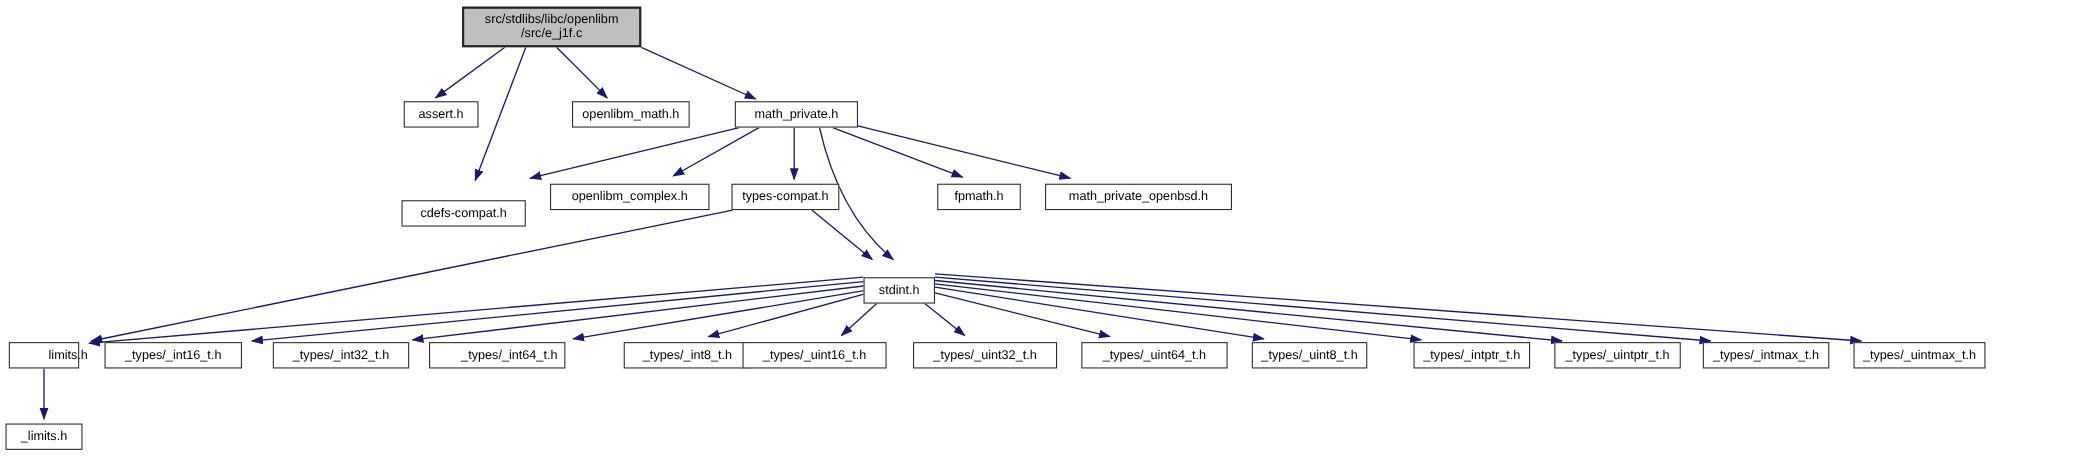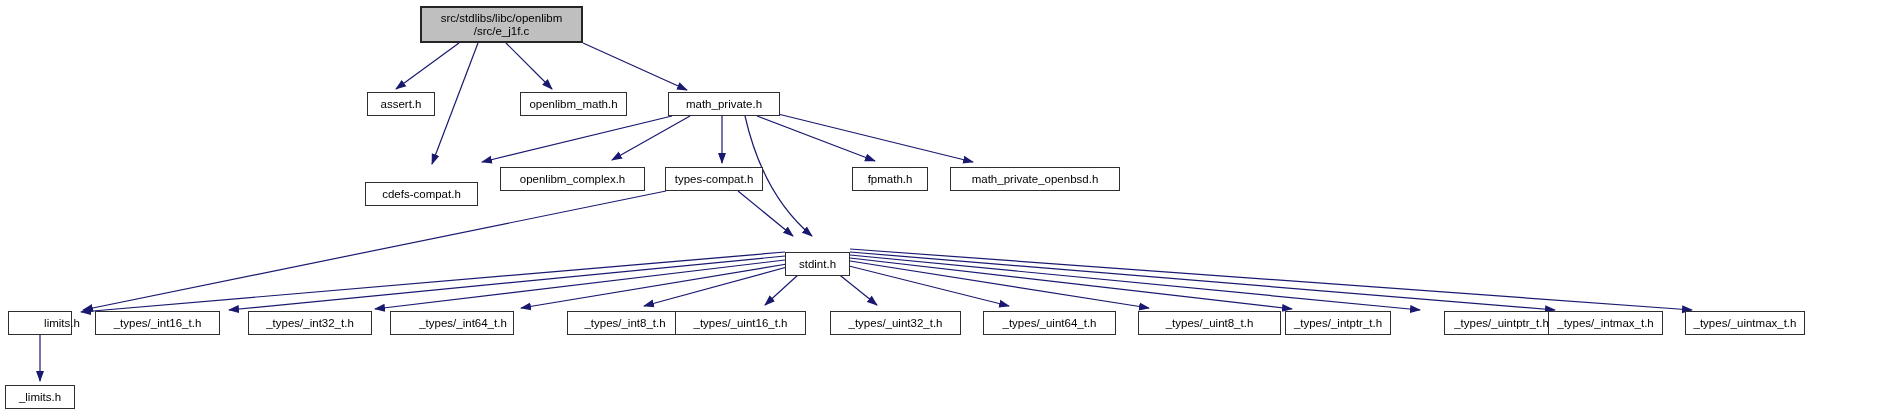--- a/index.html
+++ b/index.html
@@ -73,20 +73,20 @@
   <div class="node" style="left:950px;top:167px;width:170px;height:24px;">math_private_openbsd.h</div>
   <div class="node" style="left:785px;top:240px;width:65px;height:24px;margin-top:12px;">stdint.h</div>
   <div class="node" style="left:8px;top:311px;width:64px;height:24px;padding-left:44px;">limits.h</div>
   <div class="node" style="left:95px;top:311px;width:125px;height:24px;">_types/_int16_t.h</div>
   <div class="node" style="left:248px;top:311px;width:124px;height:24px;">_types/_int32_t.h</div>
   <div class="node" style="left:390px;top:311px;width:124px;height:24px;padding-left:22px;">_types/_int64_t.h</div>
   <div class="node" style="left:535px;top:311px;width:116px;height:24px;margin-left:32px;">_types/_int8_t.h</div>
   <div class="node" style="left:675px;top:311px;width:131px;height:24px;">_types/_uint16_t.h</div>
   <div class="node" style="left:830px;top:311px;width:131px;height:24px;">_types/_uint32_t.h</div>
   <div class="node" style="left:983px;top:311px;width:133px;height:24px;">_types/_uint64_t.h</div>
-  <div class="node" style="left:1138px;top:311px;width:143px;height:24px;">_types/_uint8_t.h</div>
+  <div class="node" style="left:1138px;top:311px;width:105px;height:24px;">_types/_uint8_t.h</div>
   <div class="node" style="left:1285px;top:311px;width:106px;height:24px;">_types/_intptr_t.h</div>
-  <div class="node" style="left:1413px;top:311px;width:115px;height:24px;margin-left:31px;">_types/_uintptr_t.h</div>
+  <div class="node" style="left:1413px;top:311px;width:115px;height:24px;">_types/_uintptr_t.h</div>
   <div class="node" style="left:1548px;top:311px;width:115px;height:24px;">_types/_intmax_t.h</div>
   <div class="node" style="left:1685px;top:311px;width:120px;height:24px;">_types/_uintmax_t.h</div>
   <div class="node" style="left:5px;top:385px;width:70px;height:24px;">_limits.h</div>
 
 </div>
 
 </body></html>

